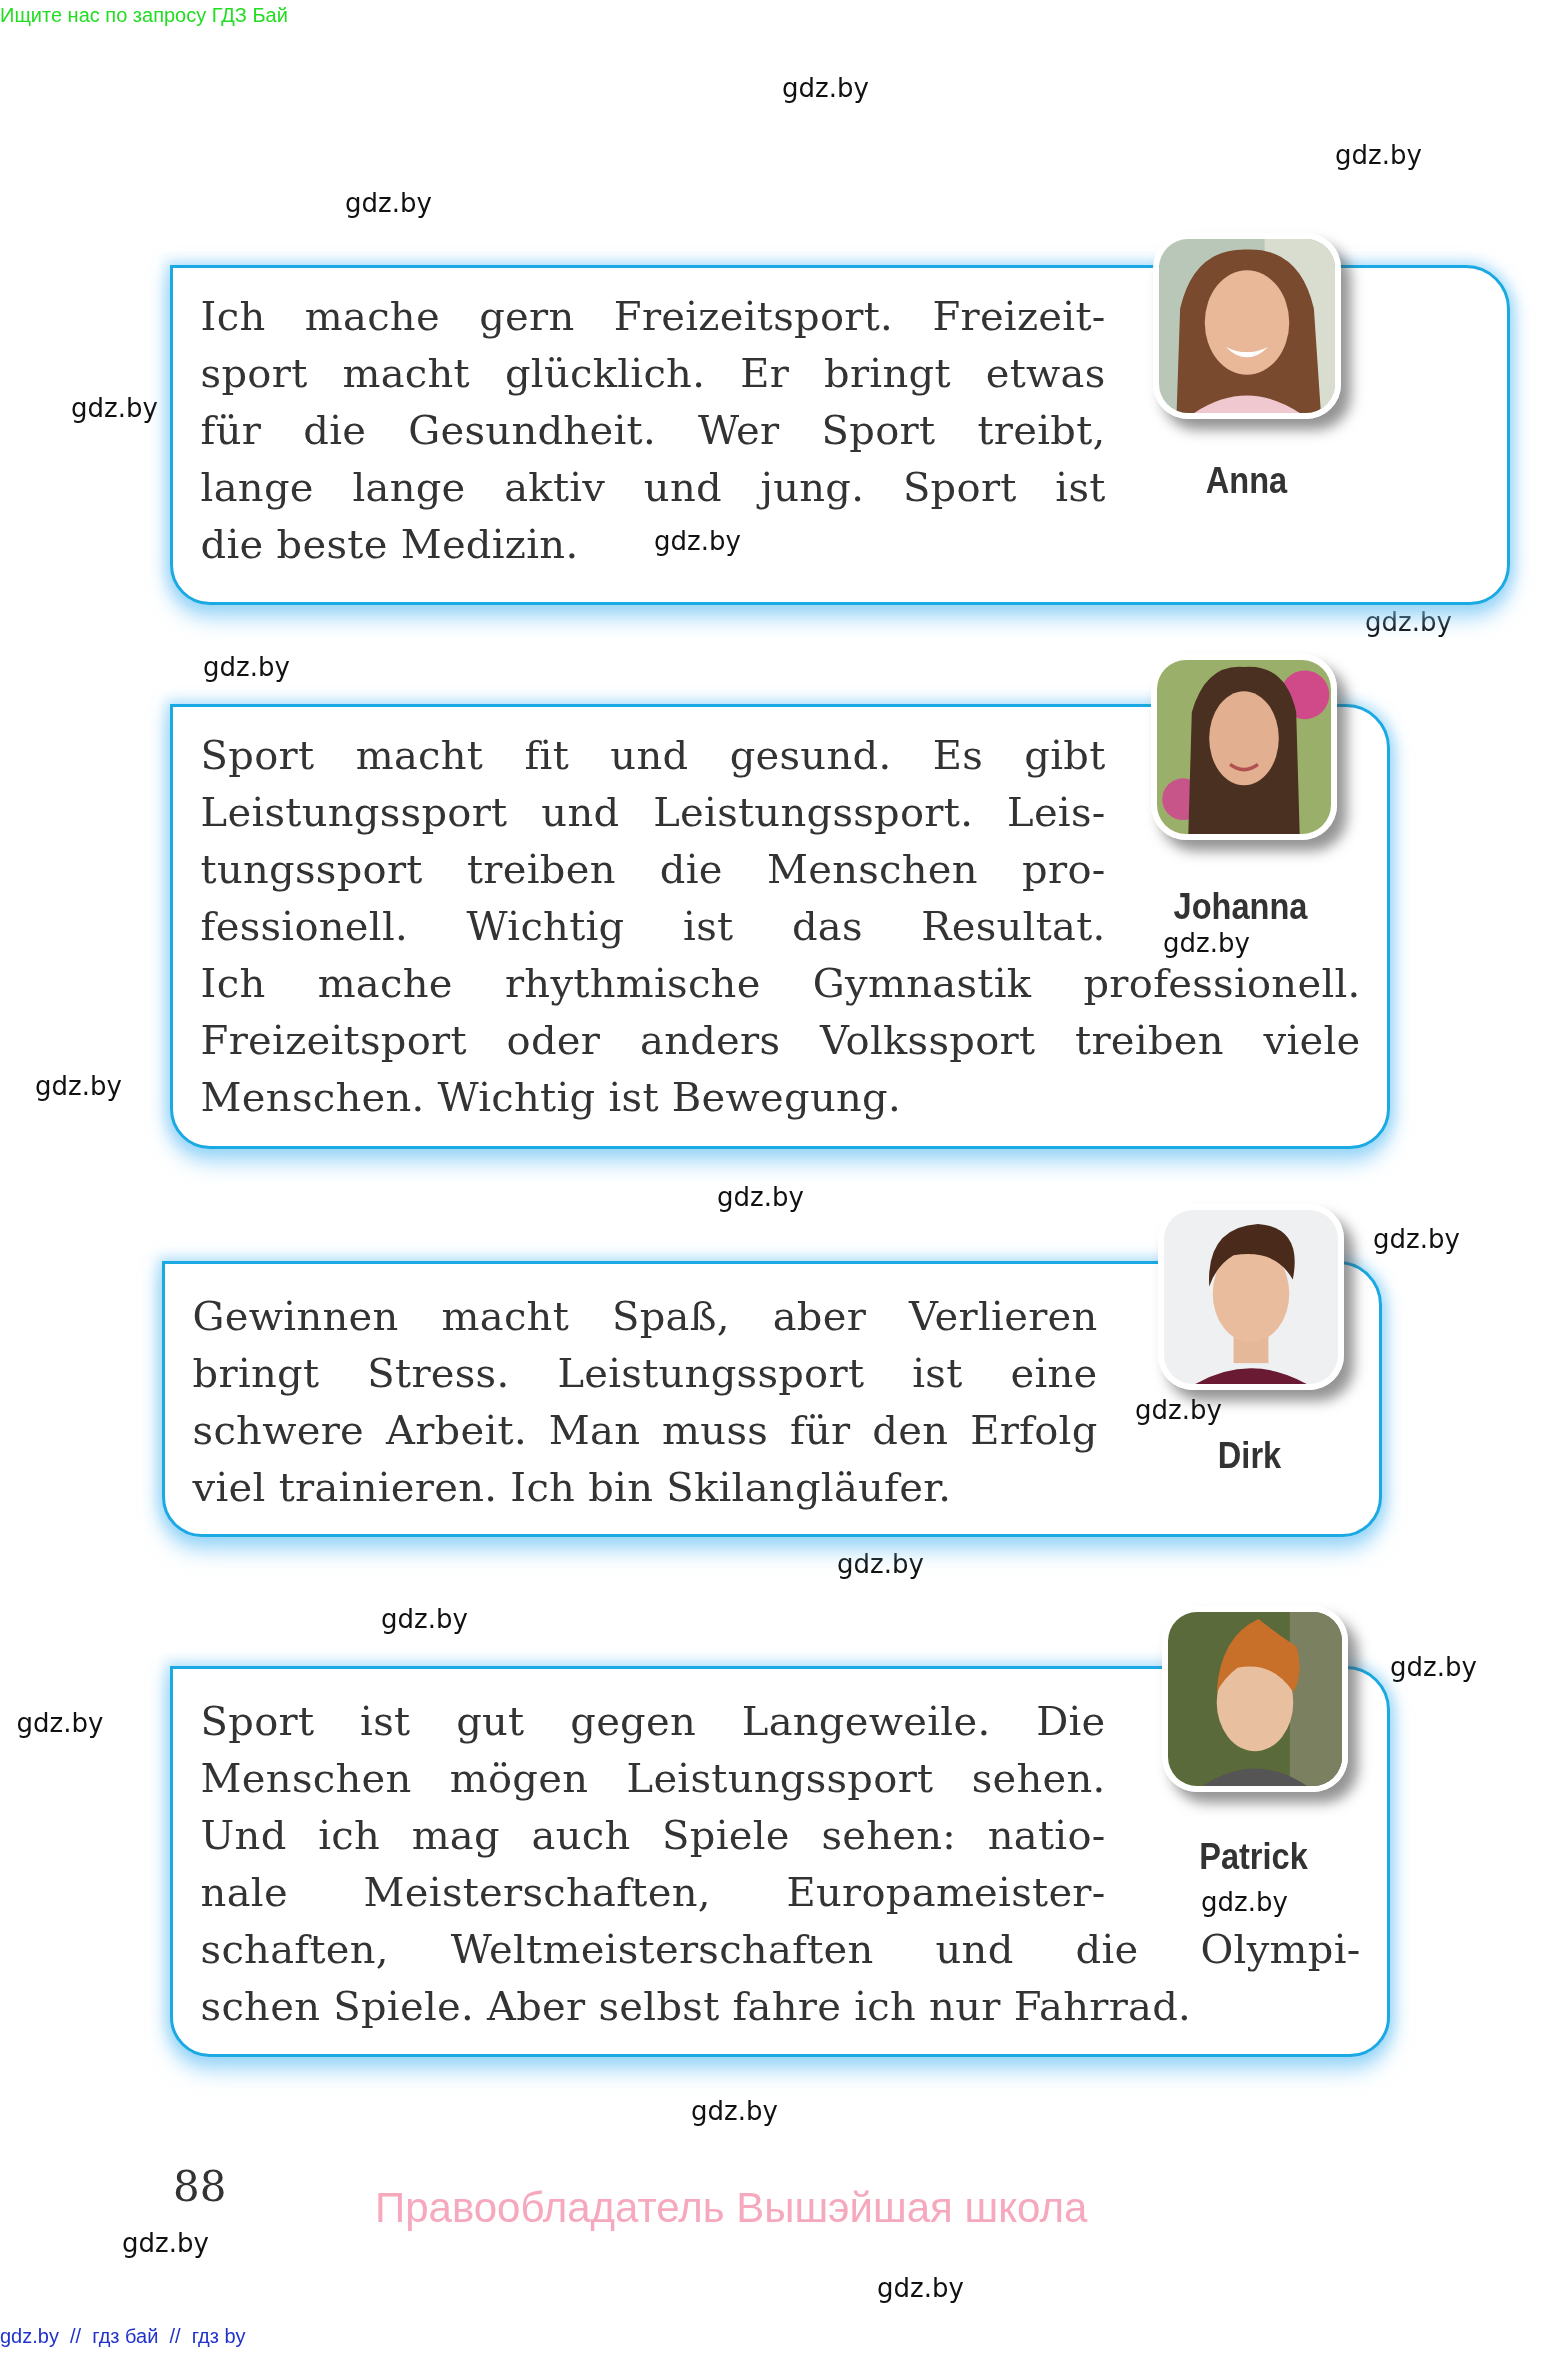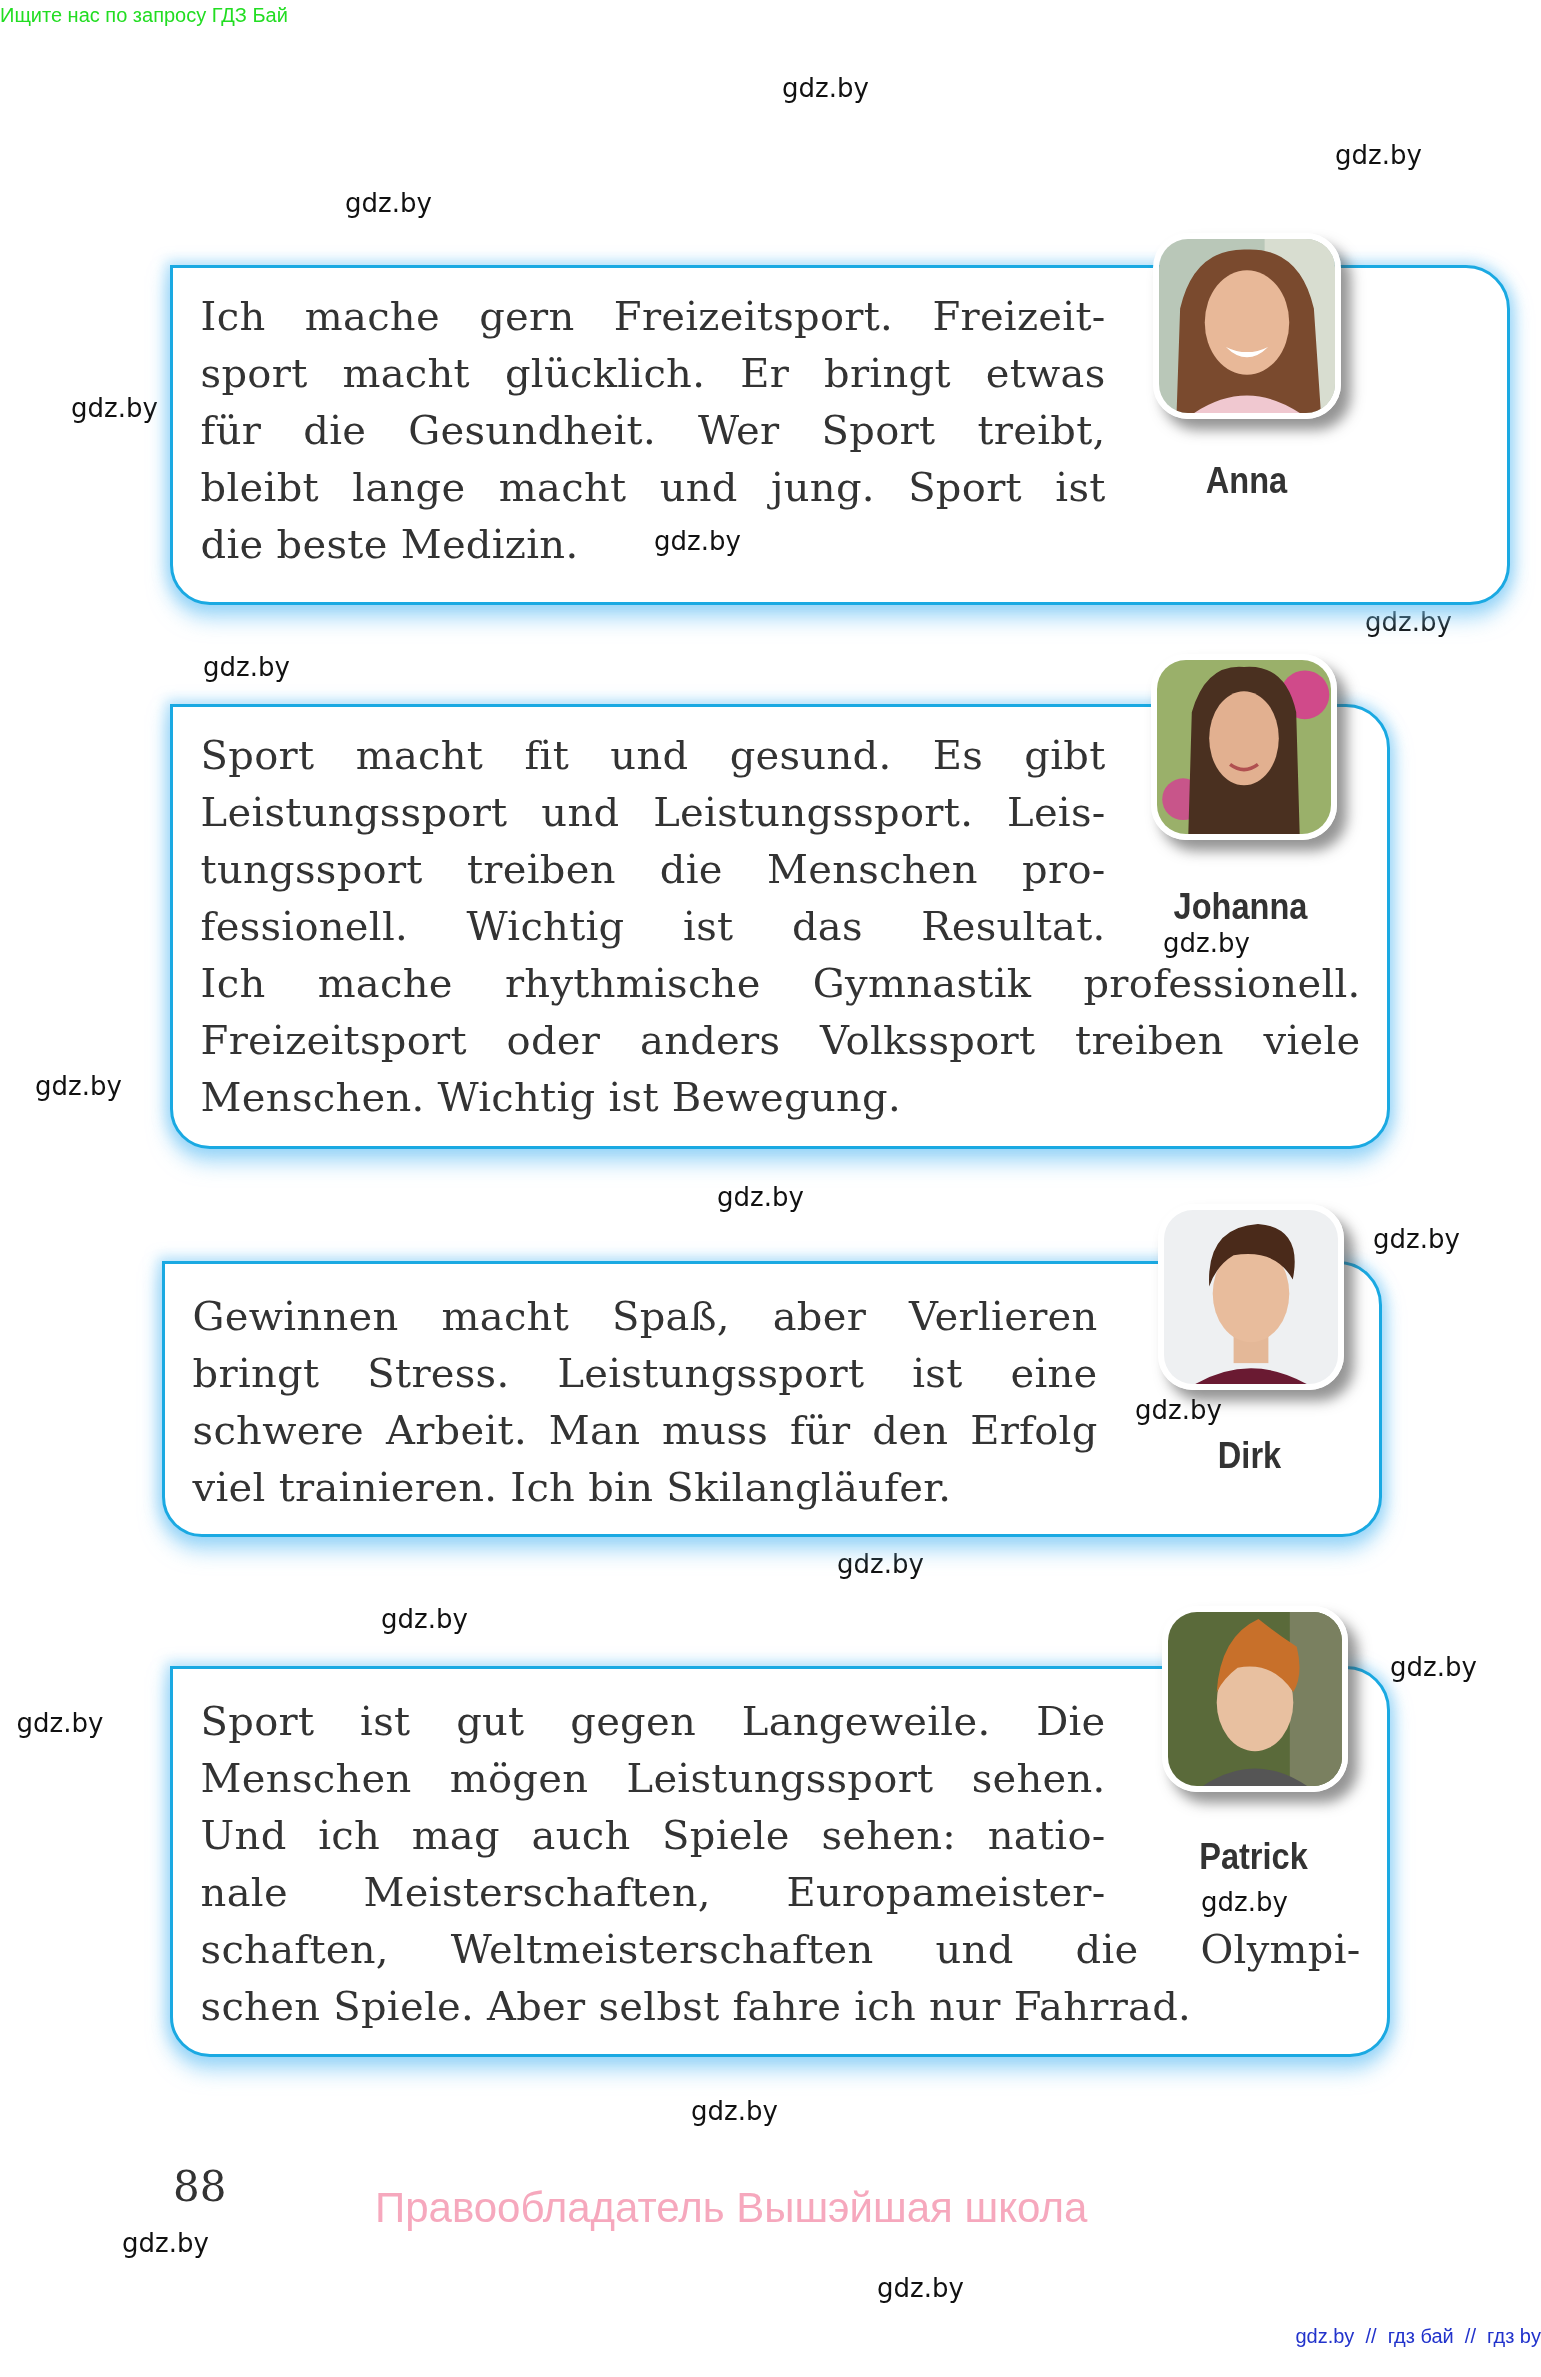--- a/index.html
+++ b/index.html
@@ -14,21 +14,21 @@
                 font-size:40px; line-height:57px; white-space:nowrap; letter-spacing:0.3px; }
   .card .text .ln { display:block; text-align:justify; text-align-last:justify; }
   .card .text .ln.last { text-align-last:left; }
   .photo { position:absolute; box-sizing:border-box; border:6.4px solid #fff; border-radius:35px;
            box-shadow: 9.2px 11px 13px rgba(60,60,60,0.55); overflow:hidden; }
   .photo svg { display:block; width:100%; height:100%; }
   .name { position:absolute; color:#333; font-weight:bold; font-size:37px; font-family:"Liberation Sans", sans-serif;
           transform:scaleX(0.88); transform-origin:center; text-align:center; width:221px; }
   .page-num { position:absolute; left:173px; top:2162px; font-size:42px; color:#333; font-family:"DejaVu Serif", serif; }
   .copyright { position:absolute; left:375px; top:2184px; font-size:42px; color:#f6a8bd; font-family:"Liberation Sans", sans-serif; }
-  .footer-links { position:absolute; top:2325px; left:0; width:1541px; text-align:right; color:#2233cc; font-size:20px; }
+  .footer-links { position:absolute; top:2325px; left:0; width:1541px; text-align:left; color:#2233cc; font-size:20px; }
 </style>
 </head>
 <body>
 
 <div class="abs top-banner">Ищите нас по запросу ГДЗ Бай</div>
 
 <div class="wm" style="left:782px;top:75px;">gdz.by</div>
 <div class="wm" style="left:1335px;top:142px;">gdz.by</div>
 <div class="wm" style="left:345px;top:190px;">gdz.by</div>
 <div class="wm" style="left:71px;top:395px;">gdz.by</div>
@@ -43,21 +43,21 @@
 <div class="wm" style="left:1390px;top:1654px;">gdz.by</div>
 <div class="wm" style="left:691px;top:2098px;">gdz.by</div>
 <div class="wm" style="left:122px;top:2230px;">gdz.by</div>
 <div class="wm" style="left:877px;top:2275px;">gdz.by</div>
 
 <div class="card" style="left:170px;top:265px;width:1340px;height:340px;">
   <div class="text" style="width:905px;">
     <span class="ln">Ich mache gern Freizeitsport. Freizeit-</span>
     <span class="ln">sport macht glücklich. Er bringt etwas</span>
     <span class="ln">für die Gesundheit. Wer Sport treibt,</span>
-    <span class="ln">bleibt lange macht und jung. Sport ist</span>
+    <span class="ln">lange lange aktiv und jung. Sport ist</span>
     <span class="ln last">die beste Medizin.</span>
   </div>
 </div>
 <div class="wm" style="left:654px;top:528px;">gdz.by</div>
 <div class="photo" style="left:1153px;top:233px;width:188px;height:186px;">
   <svg viewBox="0 0 100 100" preserveAspectRatio="none">
     <rect width="100" height="100" fill="#b9c7b8"></rect>
     <rect x="60" width="40" height="100" fill="#d8ddd0"></rect>
     <path d="M10 100 L12 40 Q20 5 50 6 Q80 5 88 40 L92 100 Z" fill="#7a4a2e"></path>
     <ellipse cx="50" cy="48" rx="24" ry="30" fill="#e8b898"></ellipse>

